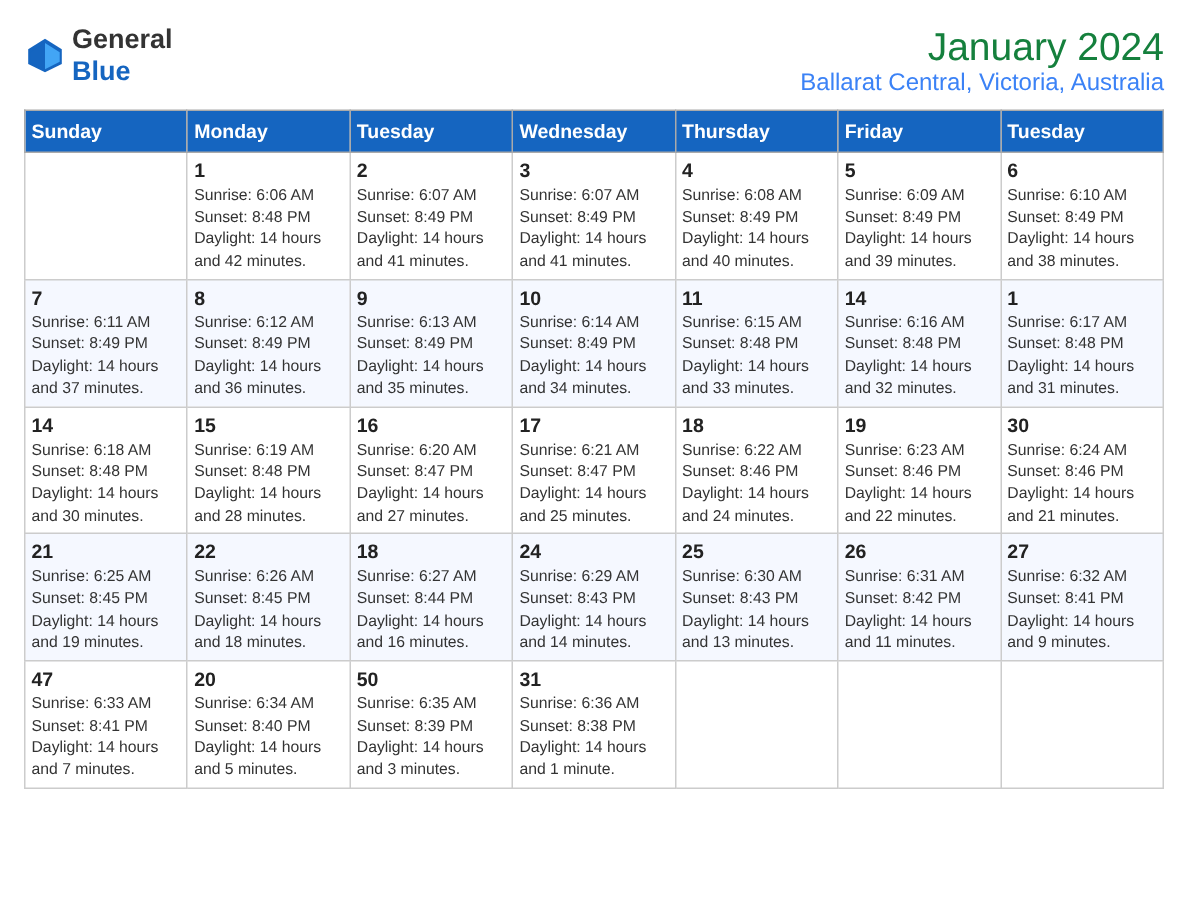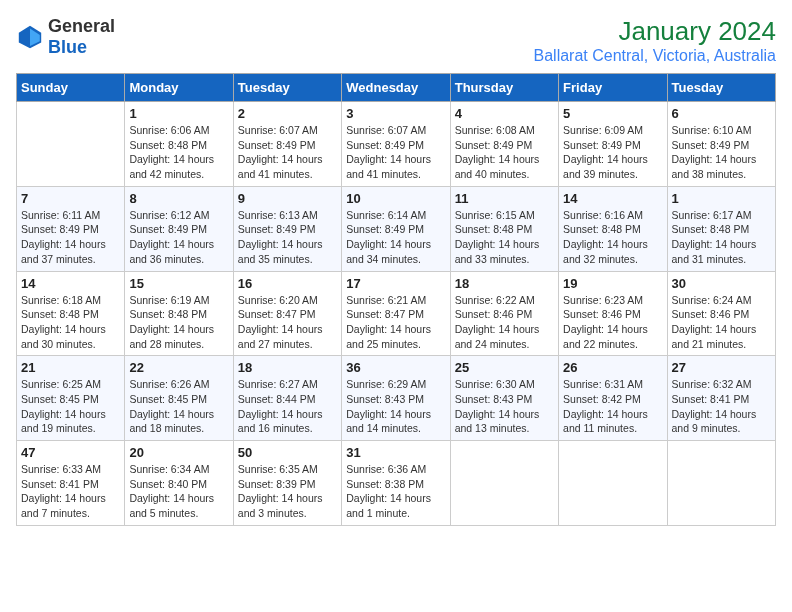--- a/index.html
+++ b/index.html
@@ -195,21 +195,21 @@
         </td>
         <td>
           <div class="day-num">22</div>
           <div class="day-info">Sunrise: 6:26 AM<br>Sunset: 8:45 PM<br>Daylight: 14 hours<br>and 18 minutes.</div>
         </td>
         <td>
           <div class="day-num">18</div>
           <div class="day-info">Sunrise: 6:27 AM<br>Sunset: 8:44 PM<br>Daylight: 14 hours<br>and 16 minutes.</div>
         </td>
         <td>
-          <div class="day-num">36</div>
+          <div class="day-num">24</div>
           <div class="day-info">Sunrise: 6:29 AM<br>Sunset: 8:43 PM<br>Daylight: 14 hours<br>and 14 minutes.</div>
         </td>
         <td>
           <div class="day-num">25</div>
           <div class="day-info">Sunrise: 6:30 AM<br>Sunset: 8:43 PM<br>Daylight: 14 hours<br>and 13 minutes.</div>
         </td>
         <td>
           <div class="day-num">26</div>
           <div class="day-info">Sunrise: 6:31 AM<br>Sunset: 8:42 PM<br>Daylight: 14 hours<br>and 11 minutes.</div>
         </td>

